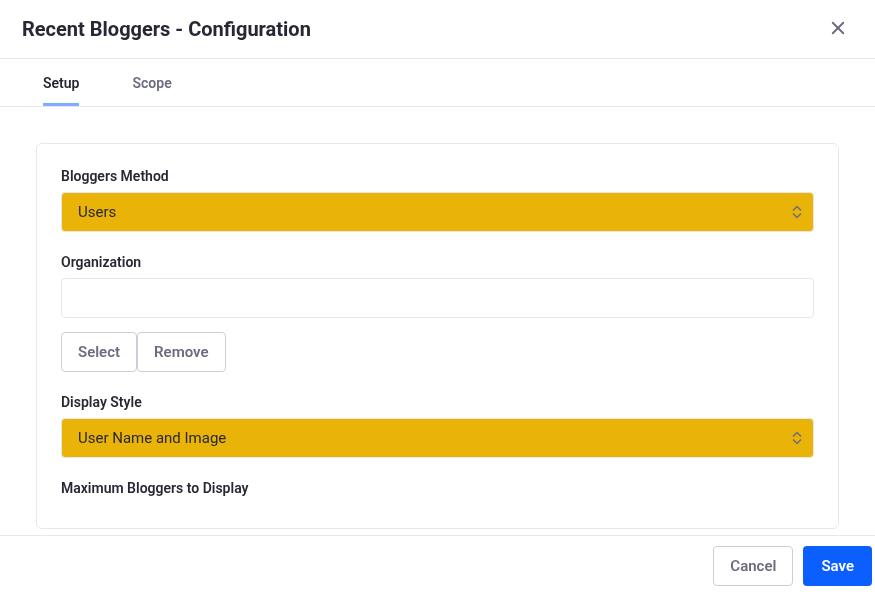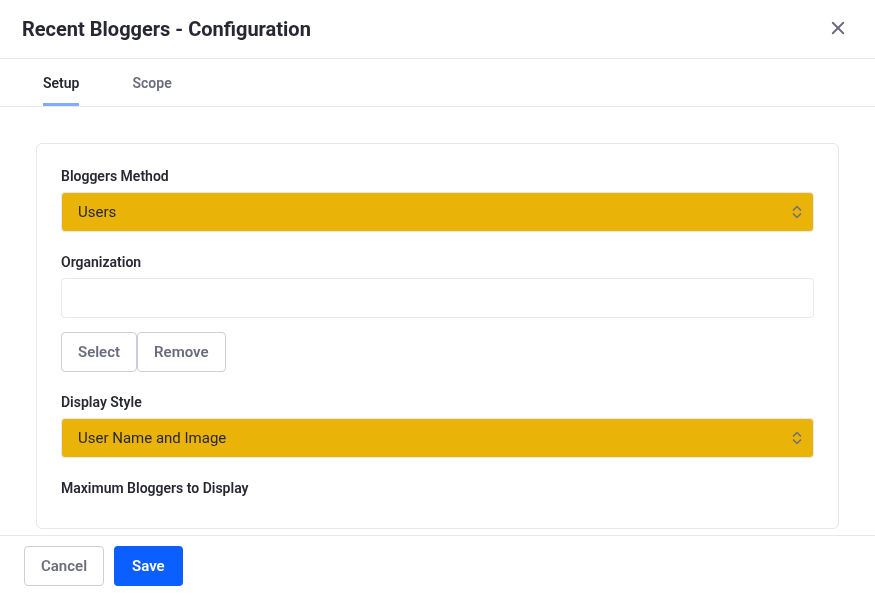--- a/index.html
+++ b/index.html
@@ -154,22 +154,22 @@
     .modal-footer {
       position: absolute;
       bottom: 0;
       left: 0;
       right: 0;
       height: 60px;
       border-top: 1px solid #e7e7ed;
       background: #fff;
       display: flex;
       align-items: center;
-      justify-content: flex-start;
-      padding: 0 24px;
+      justify-content: flex-end;
+      padding: 0 3px;
       gap: 10px;
     }
     .btn-cancel {
       height: 40px;
       padding: 0 16px;
       background: #fff;
       border: 1px solid #cdced9;
       border-radius: 4px;
       font-size: 15px;
       font-weight: 600;

